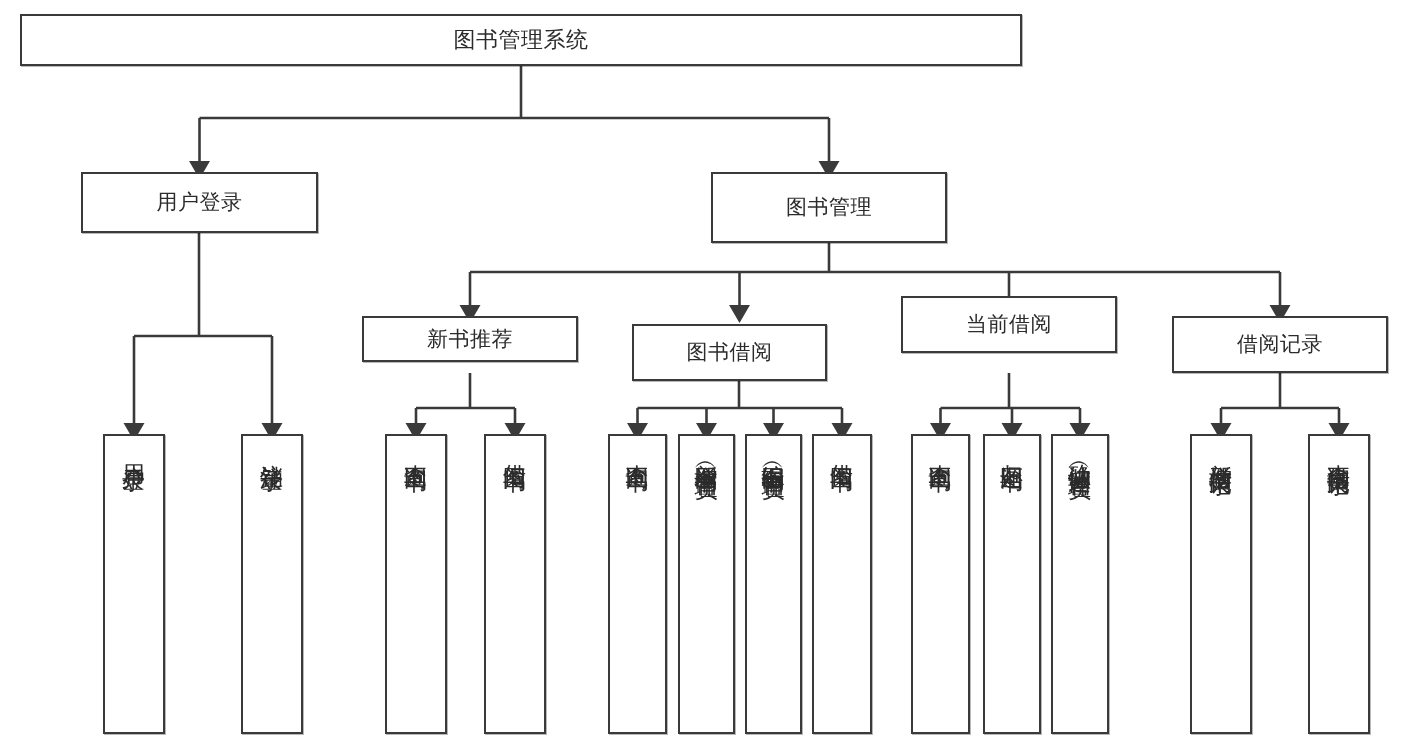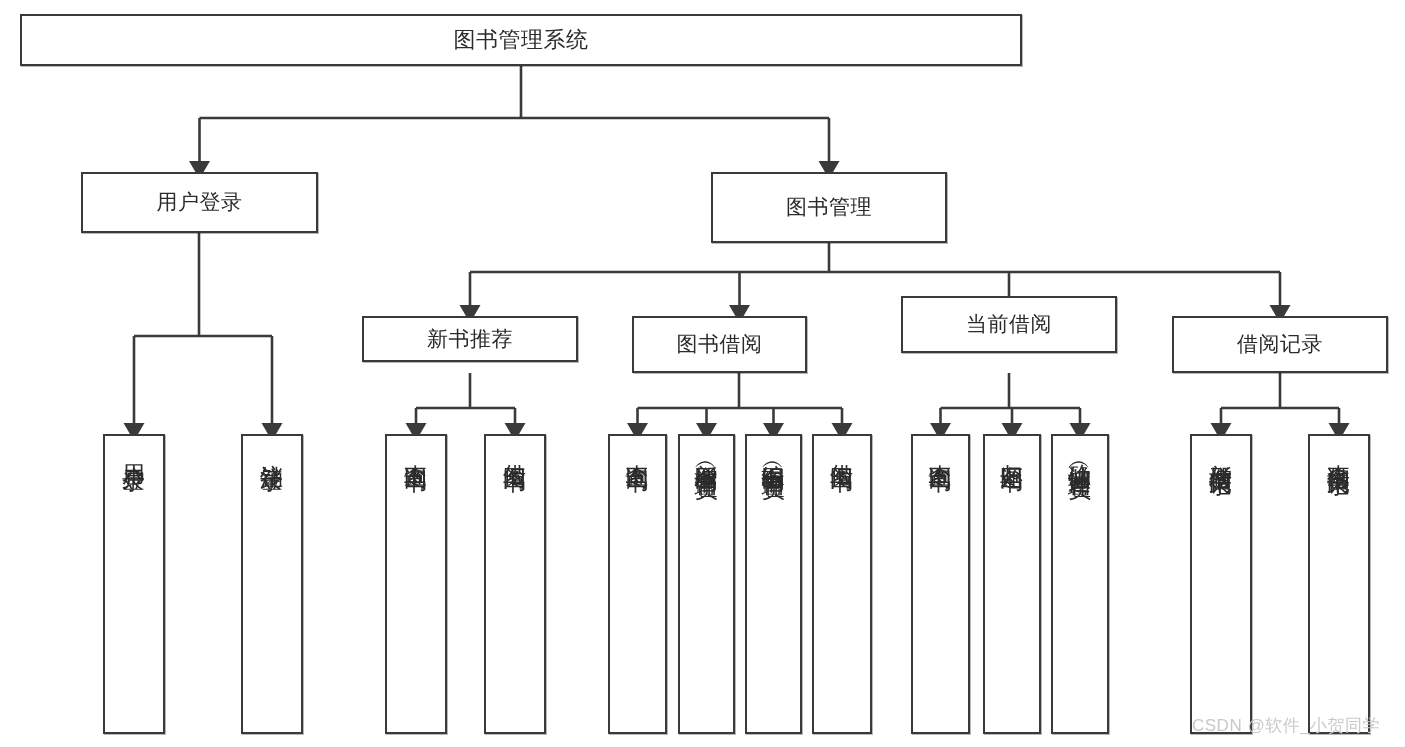--- a/index.html
+++ b/index.html
@@ -120,21 +120,21 @@
       </div>
       <div class="node horiz" style="left: 81px; top: 172px; width: 237px; height: 61px;">
         <span class="label">用户登录</span>
       </div>
       <div class="node horiz" style="left: 711px; top: 172px; width: 236px; height: 71px;">
         <span class="label">图书管理</span>
       </div>
       <div class="node horiz" style="left: 362px; top: 316px; width: 216px; height: 46px;">
         <span class="label">新书推荐</span>
       </div>
-      <div class="node horiz" style="left: 632px; top: 316px; width: 175px; height: 57px;">
+      <div class="node horiz" style="left: 632px; top: 324px; width: 195px; height: 57px;">
         <span class="label">图书借阅</span>
       </div>
       <div class="node horiz" style="left: 901px; top: 296px; width: 216px; height: 57px;">
         <span class="label">当前借阅</span>
       </div>
       <div class="node horiz" style="left: 1172px; top: 316px; width: 216px; height: 57px;">
         <span class="label">借阅记录</span>
       </div>
       <div class="node vert" style="left: 103px; top: 434px; width: 62px; height: 300px;">
         <span class="label">用户登录</span>
@@ -170,15 +170,14 @@
         <span class="label">确认归还（管理员）</span>
       </div>
       <div class="node vert" style="left: 1190px; top: 434px; width: 62px; height: 300px;">
         <span class="label">新增借阅记录</span>
       </div>
       <div class="node vert" style="left: 1308px; top: 434px; width: 62px; height: 300px;">
         <span class="label">查询借阅记录</span>
       </div>
     </div>
 
-  <div class="watermark" style="left: 1192px; top: 714px;">CSDN @软件_小贺同学</div>
 
 </div>
 
 </body></html>

